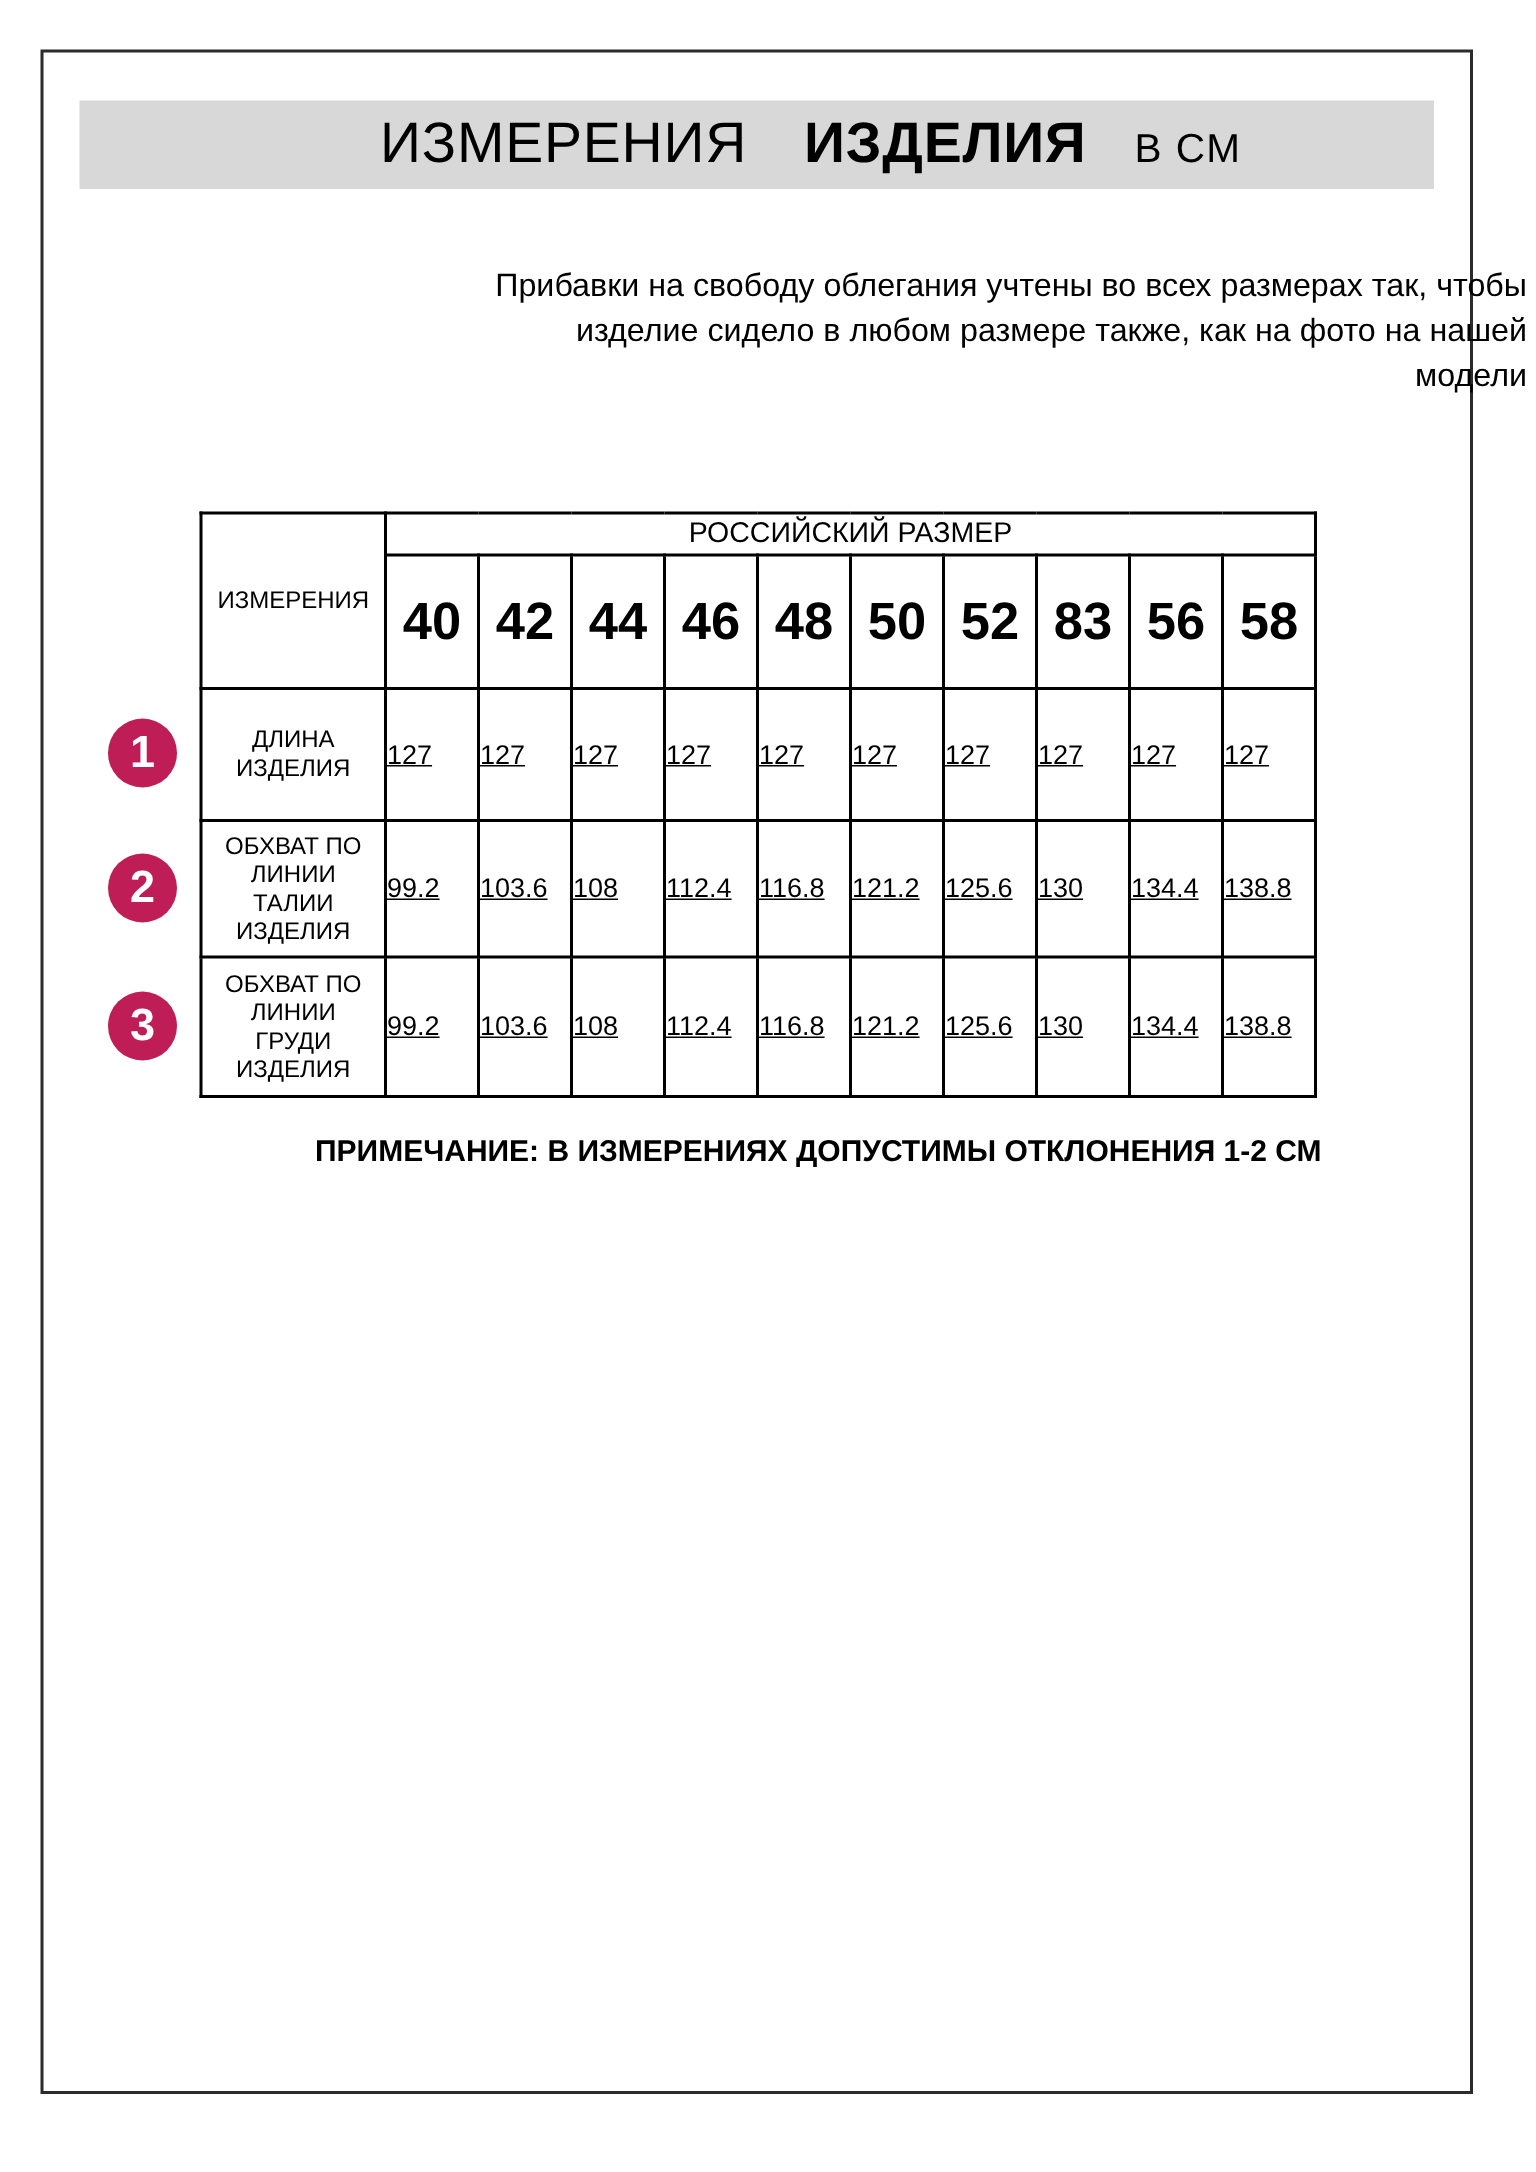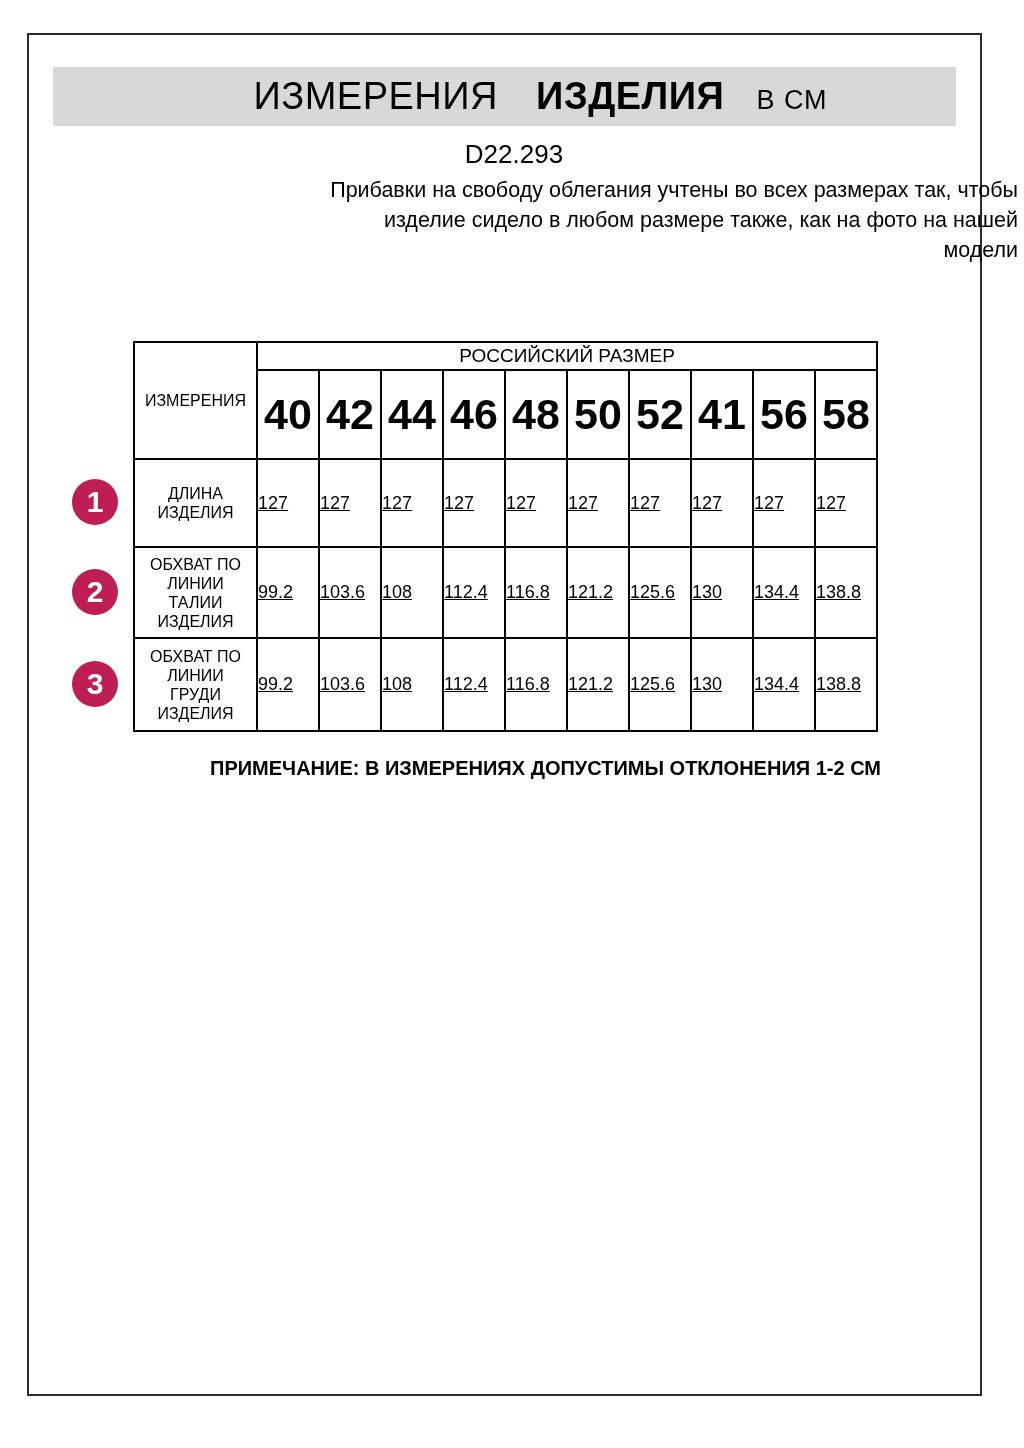--- a/index.html
+++ b/index.html
@@ -81,21 +81,21 @@
     font-weight: 400;
   }
   .group-cell {
     height: 26px;
     font-size: 19px;
     font-weight: 400;
   }
   .size-cell {
     width: 60px;
     height: 87px;
-    font-size: 43px;
+    font-size: 35px;
     font-weight: 700;
   }
   .label-cell {
     font-size: 16px;
     line-height: 19px;
     font-weight: 400;
     white-space: pre-line;
   }
   .value-cell {
     font-size: 18px;
@@ -135,41 +135,40 @@
 <div class="canvas">
 
   <div class="page-border"></div>
 
   <div class="title-bar">
     <span class="t-shift">
       <span class="t-regular">ИЗМЕРЕНИЯ</span><span class="t-bold">ИЗДЕЛИЯ</span><span class="t-units">В СМ</span>
     </span>
   </div>
 
-  <div class="article">D22.293</div>
 
   <div class="description">Прибавки на свободу облегания учтены во всех размерах так, чтобы
 изделие сидело в любом размере также, как на фото на нашей
 модели</div>
 
   <table class="size-table">
     <thead>
       <tr>
         <th class="corner-cell" rowspan="2">ИЗМЕРЕНИЯ</th>
         <th class="group-cell" colspan="10">РОССИЙСКИЙ РАЗМЕР</th>
       </tr>
       <tr id="size-row">
           <th class="size-cell">40</th>
           <th class="size-cell">42</th>
           <th class="size-cell">44</th>
           <th class="size-cell">46</th>
           <th class="size-cell">48</th>
           <th class="size-cell">50</th>
           <th class="size-cell">52</th>
-          <th class="size-cell">41</th>
+          <th class="size-cell">83</th>
           <th class="size-cell">56</th>
           <th class="size-cell">58</th>
         </tr>
     </thead>
     <tbody id="table-body">
         <tr class="data-row-0">
           <th class="label-cell">ДЛИНА
 ИЗДЕЛИЯ</th>
           <td class="value-cell">127</td>
           <td class="value-cell">127</td>

